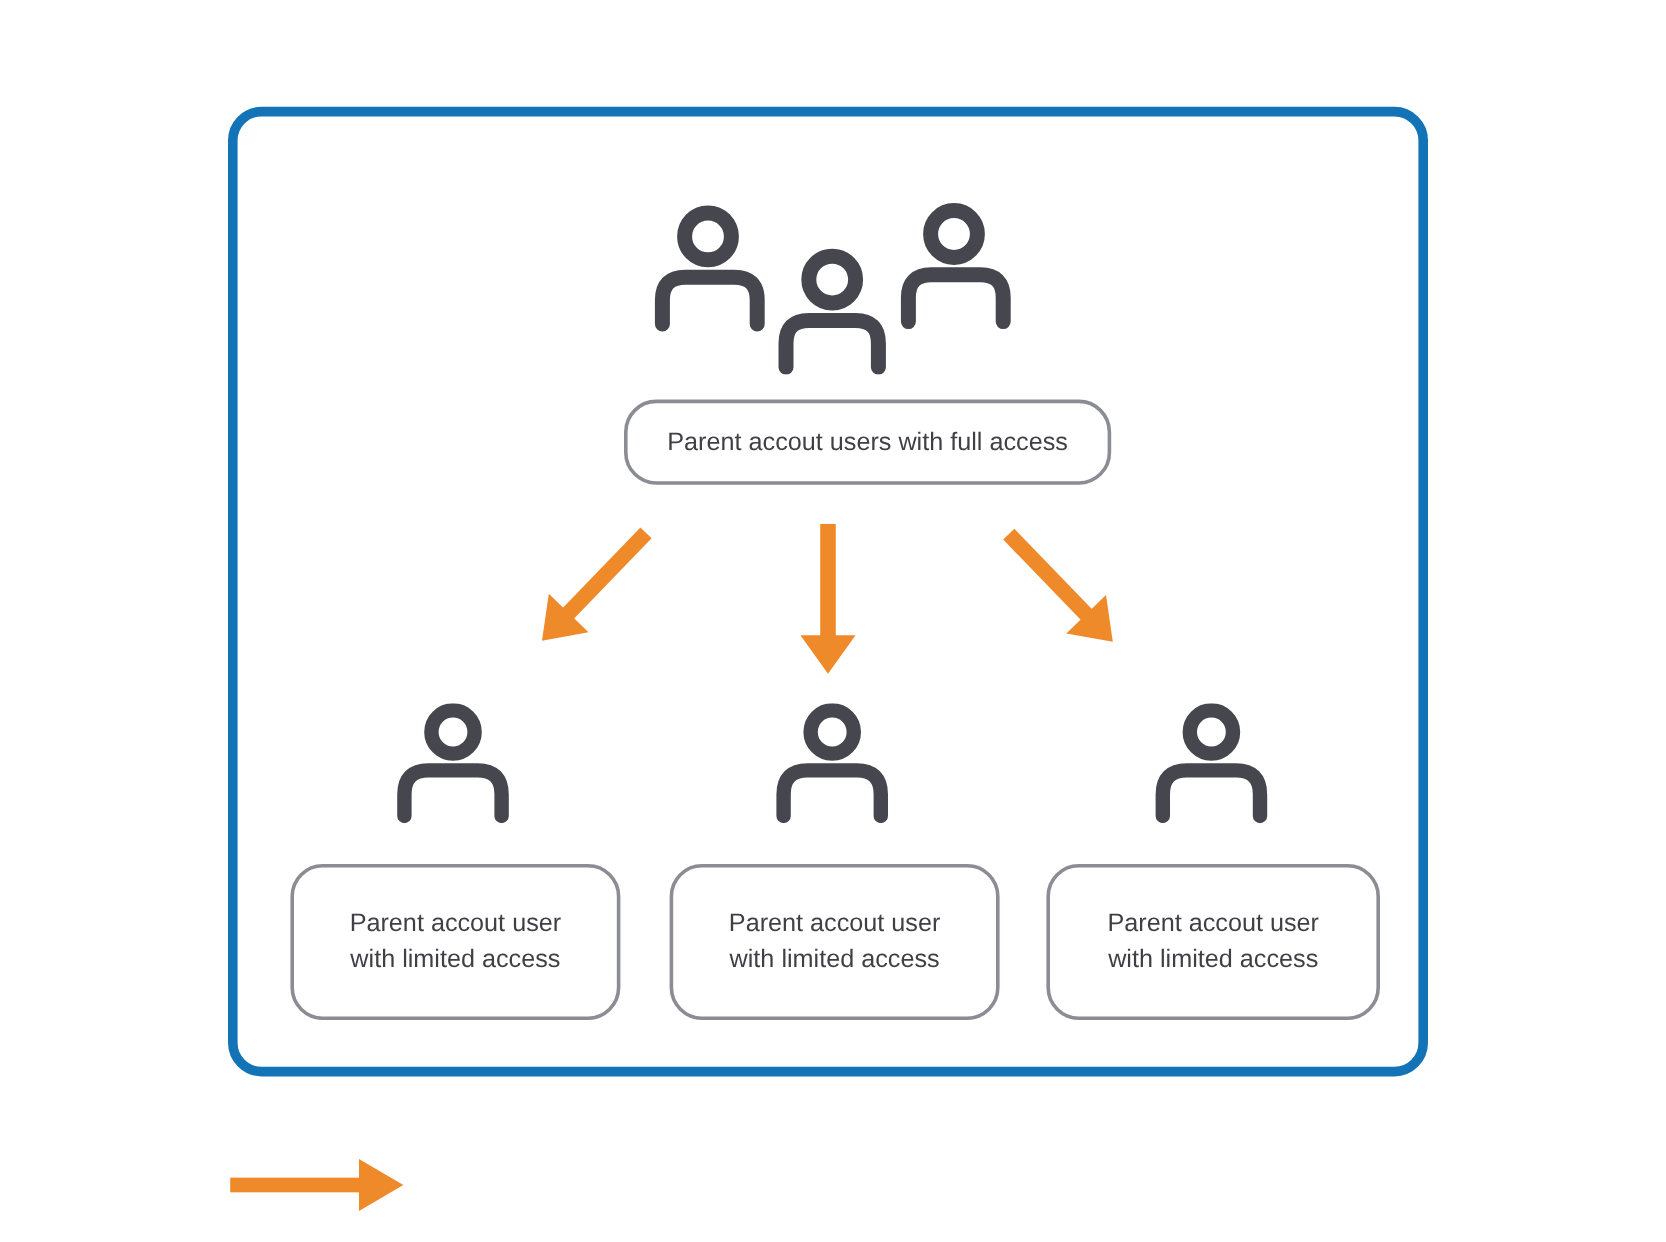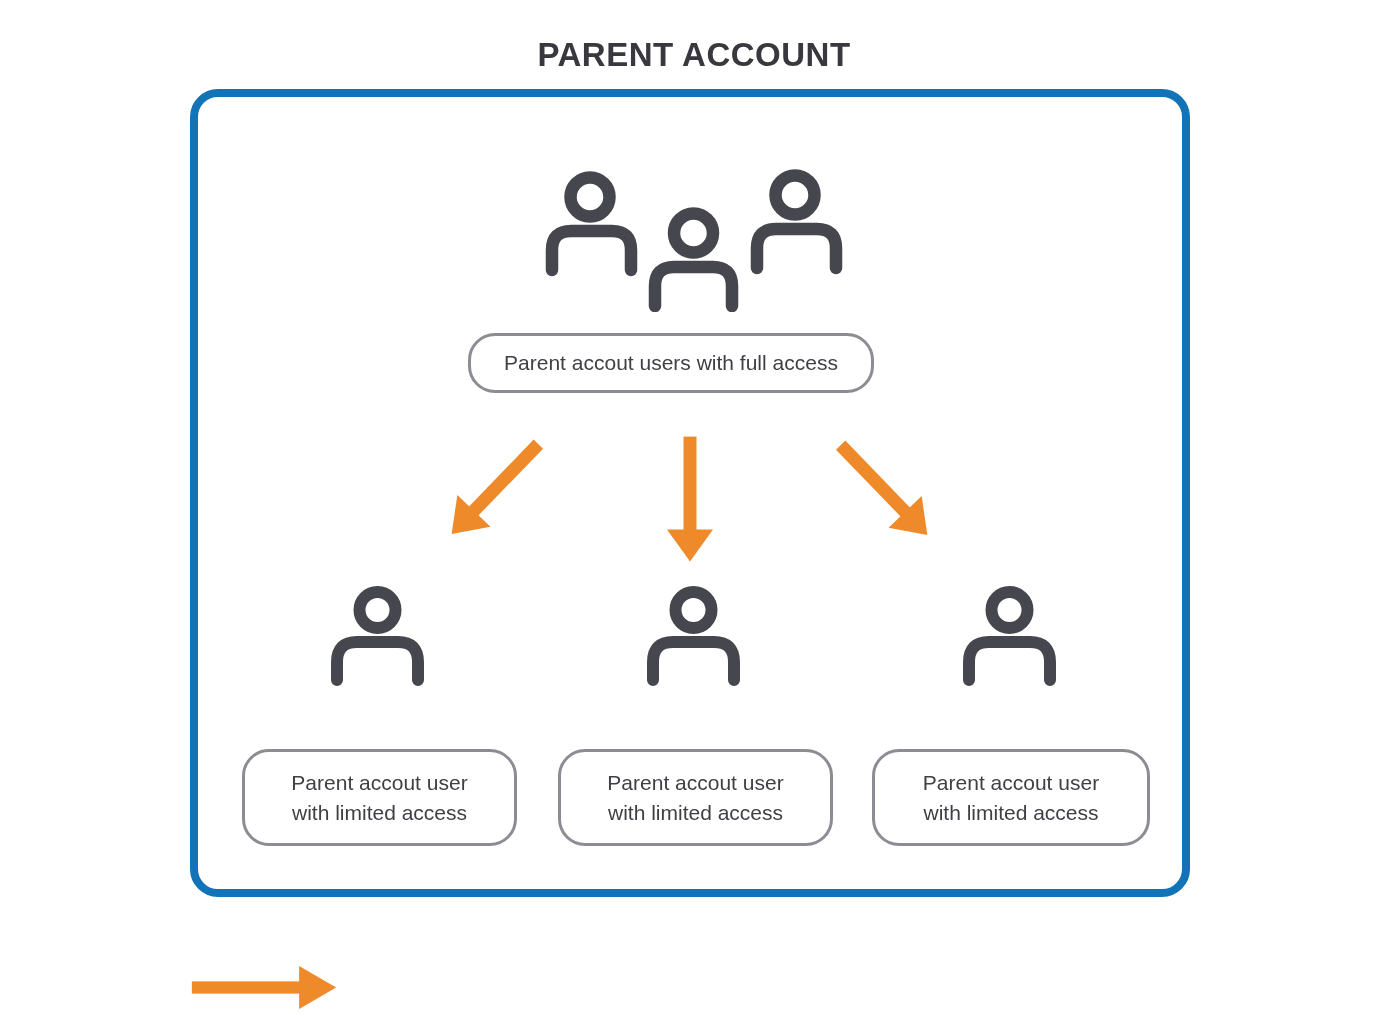--- a/index.html
+++ b/index.html
@@ -47,24 +47,24 @@
     display:flex;
     align-items:center;
     justify-content:center;
     text-align:center;
     color:var(--text-gray);
     font-size:21px;
     line-height:30px;
   }
   .pill .pill-text{display:block;}
   .pill-top{
-    left:468px; top:333px;
-    width:406px; height:60px;text-align:center;
+    left:520px; top:333px;
+    width:406px; height:71px;text-align:center;
   }
-  .pill-bottom{height:97px; top:749px;}
+  .pill-bottom{height:130px; top:720px;}
   .pill-bottom .pill-text{width:212px;}
   .pill-b1{left:242px;  width:275px;}
   .pill-b2{left:558px;  width:275px;}
   .pill-b3{left:872px;  width:278px;}
   .arrow{position:absolute;}
   .arrow svg{display:block;width:100%;height:100%;}
   .arrow-left-diag {left:431px;  top:464px;   width:128px; height:50px; transform:rotate(134deg);}
   .arrow-mid-down  {left:626px;  top:474px;   width:128px; height:50px; transform:rotate(90deg);}
   .arrow-right-diag{left:820px;  top:465px;   width:128px; height:50px; transform:rotate(46deg);}
   .legend-arrow    {left:190px;  top:964px;   width:148px; height:47px;}
@@ -80,21 +80,20 @@
     stroke:var(--icon-gray);
     stroke-linecap:round;
   }
   .arrow-fill{fill:var(--accent-orange);}
 </style>
 </head>
 <body>
 
 <div class="canvas">
 
-  <div class="page-title">PARENT ACCOUNT</div>
 
   <div class="frame"></div>
 
   <div class="icon-wrap" style="left:540px;top:160px;width:310px;height:152px;">
     <svg viewBox="0 0 310 152" width="310" height="152">
 
       <circle class="person-stroke" cx="50" cy="37" r="19.5" stroke-width="12.5"></circle>
       <path class="person-stroke" stroke-width="12.5" d="M12 110 V90 Q12 71 31 71 H72 Q91 71 91 90 V110"></path>
 
       <circle class="person-stroke" cx="255" cy="35" r="19.5" stroke-width="12.5"></circle>

